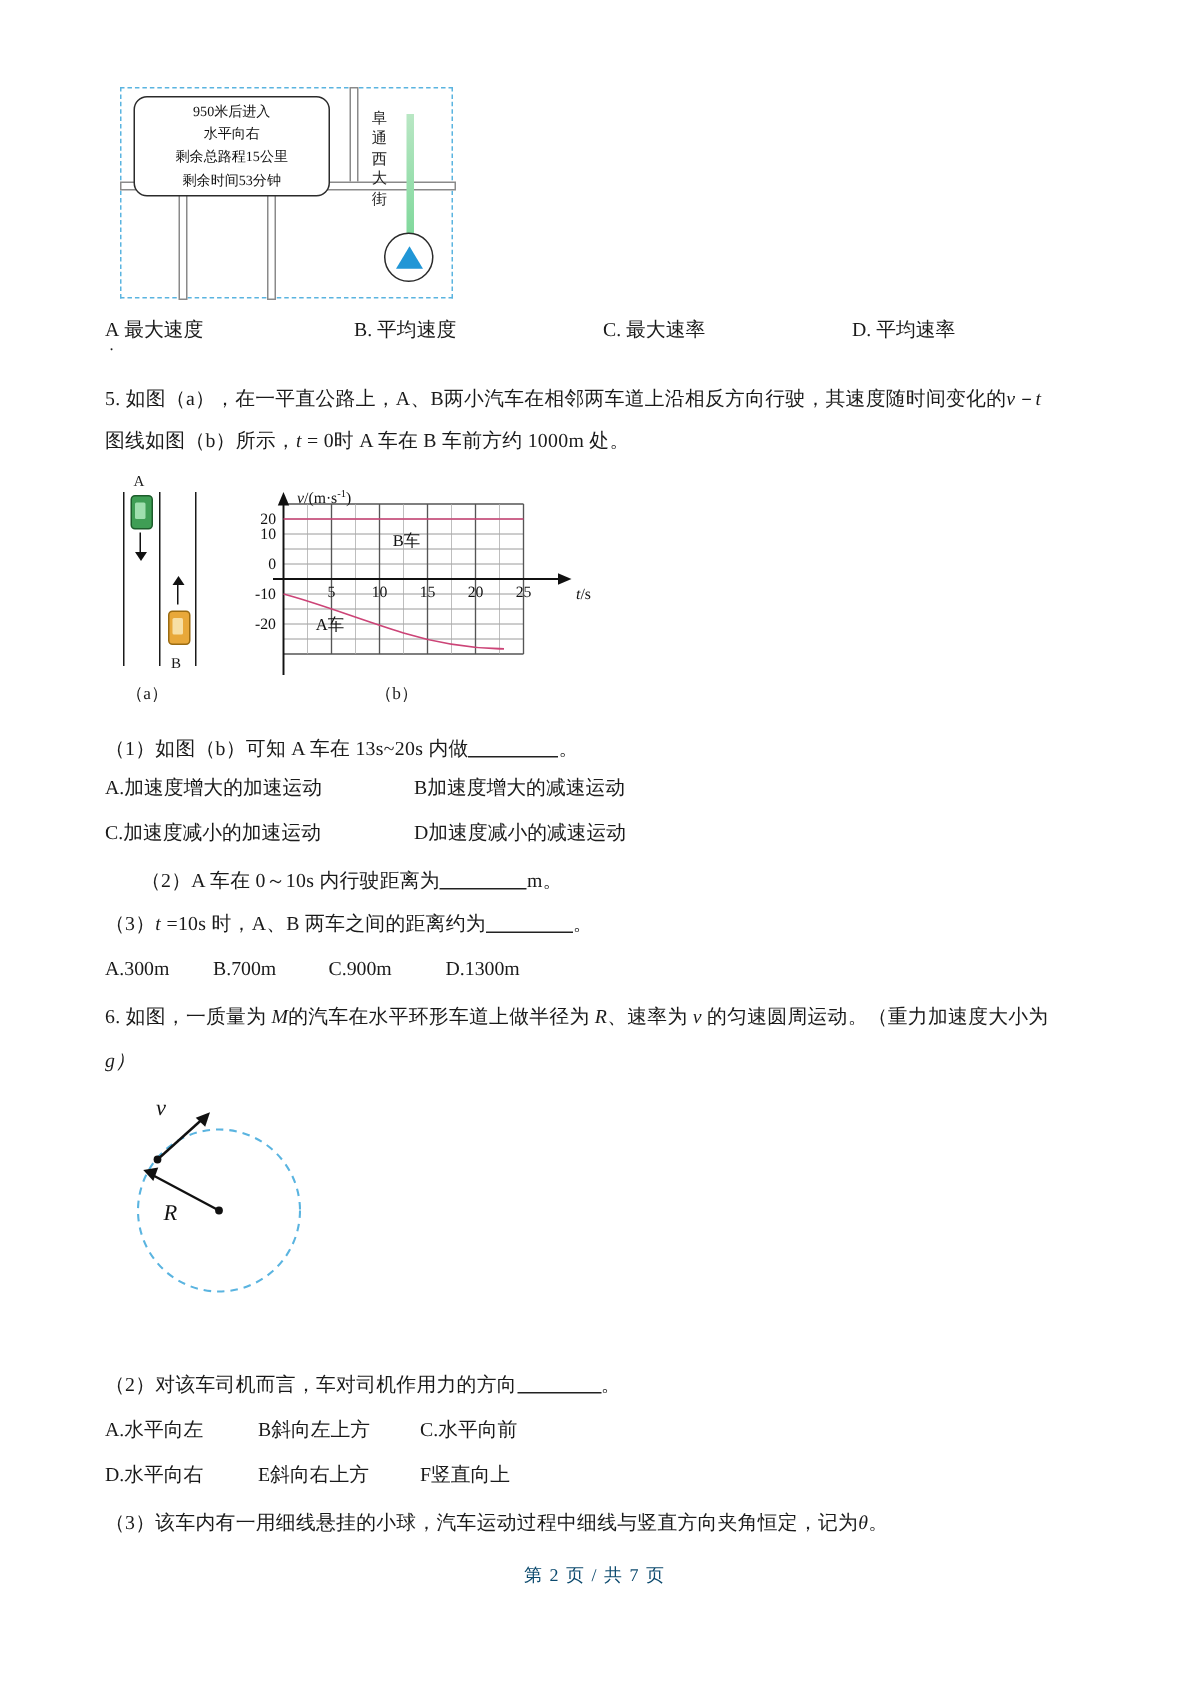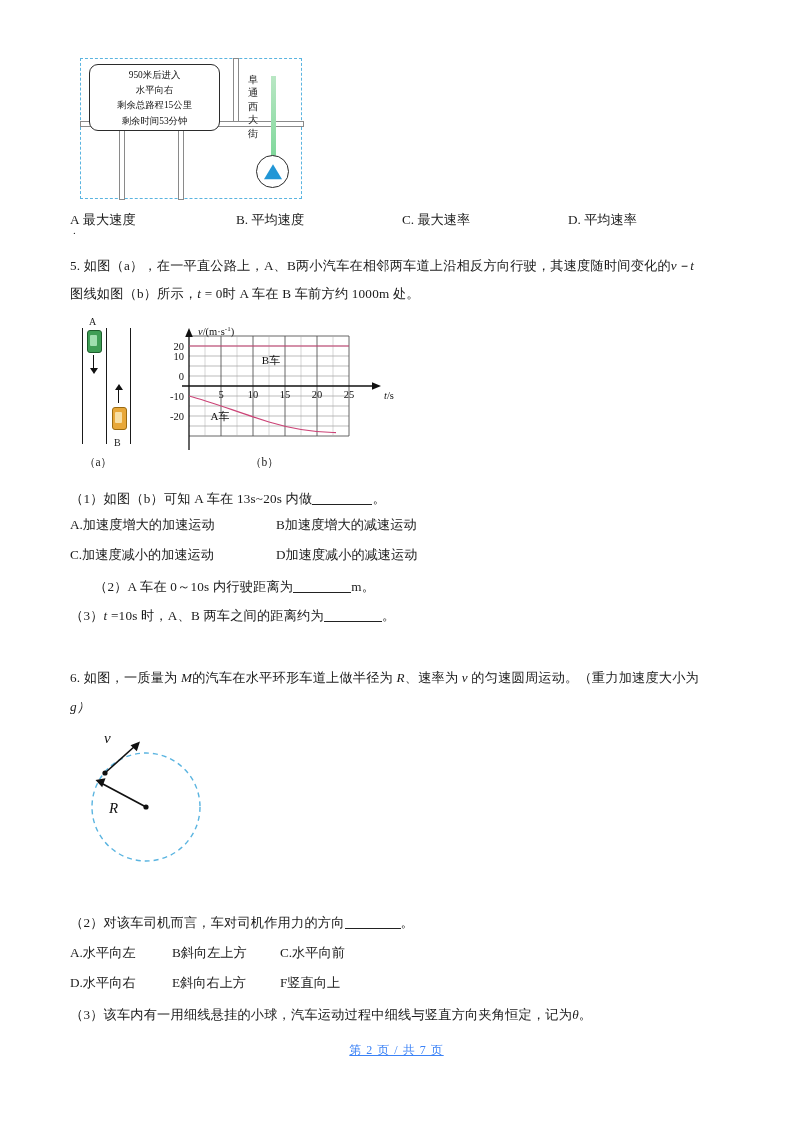--- a/index.html
+++ b/index.html
@@ -228,23 +228,22 @@
   #fig-c svg { display:block; }
 
   
   #footer {
     position: absolute;
     left: 0;
     top: 1042px;
     width: 793px;
     text-align: center;
     font-size: 12px;
-    color: #3b82f6;
+    color: #0c4a6e;
     letter-spacing: 1px;
-    text-decoration: underline;
   }
 </style>
 </head>
 <body>
 
 <div class="page">
 
   <div id="nav-figure">
     <div class="road vert" style="left:38px; top:40px; height:101px;"></div>
     <div class="road vert" style="left:97px; top:40px; height:101px;"></div>
@@ -365,20 +364,23 @@
     <span class="opt" style="width:206px;"><span>C.</span><span>加速度减小的加速运动</span></span><span class="opt"><span>D</span><span>加速度减小的减速运动</span></span>
   </div>
   <div class="opt-row" style="left:70px; top:516px;">
     <span class="opt" style="width:206px;"><span>A.</span><span>加速度增大的加速运动</span></span><span class="opt"><span>B</span><span>加速度增大的减速运动</span></span>
   </div>
 
   <div class="q-line" style="left:70px; top:577px;margin-left:24px;"><span>（2）A 车在 0～10s 内行驶距离为</span><span class="blank" style="width:58px;"></span><span>m。</span></div>
 
   <div class="q-line" style="left:70px; top:606px;"><span>（3）</span><span class="ital">t</span><span> =10s 时，A、B 两车之间的距离约为</span><span class="blank" style="width:58px;"></span><span>。</span></div>
 
+  <div class="opt-row" style="left:70px; top:638px;">
+    <span class="opt" style="width:72px;"><span>A.</span><span>300m</span></span><span class="opt" style="width:77px;"><span>B.</span><span>700m</span></span><span class="opt" style="width:78px;"><span>C.</span><span>900m</span></span><span class="opt"><span>D.</span><span>1300m</span></span>
+  </div>
 
   <div class="q-line" style="left:70px; top:668px;"><span>6. 如图，一质量为 </span><span class="ital">M</span><span>的汽车在水平环形车道上做半径为 </span><span class="ital">R</span><span>、速率为 </span><span class="ital">v</span><span> 的匀速圆周运动。（重力加速度大小为</span></div>
   <div class="q-line ital" style="left:70px; top:697px;">g）</div>
 
   <div id="fig-c">
     <svg width="160" height="140" viewBox="0 0 160 140">
       <circle cx="68" cy="77" r="54" fill="none" stroke="#5ab4e0" stroke-width="1.4" stroke-dasharray="5 4"></circle>
 
       <circle cx="68" cy="77" r="2.6" fill="#111"></circle>
 

